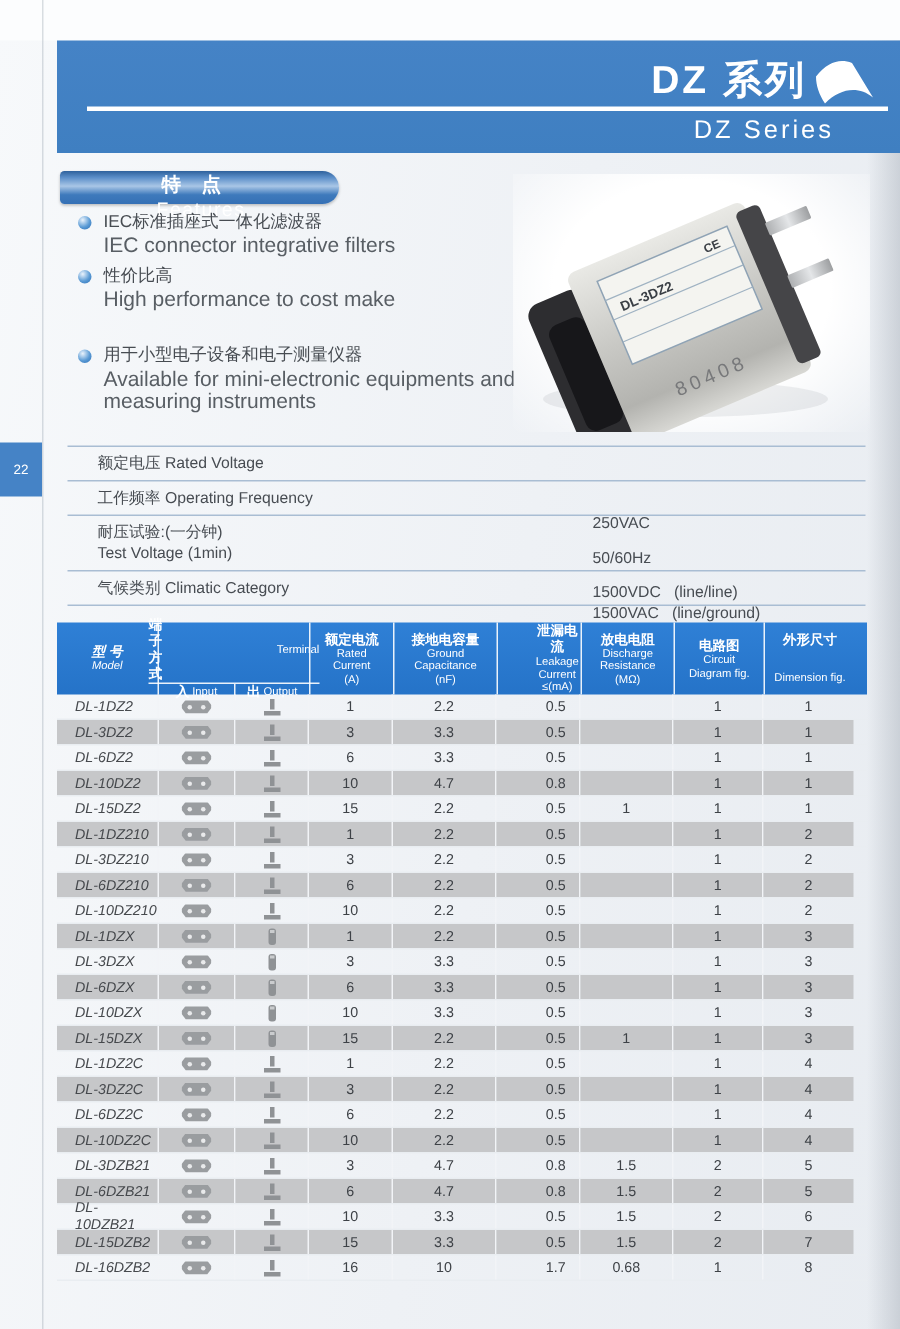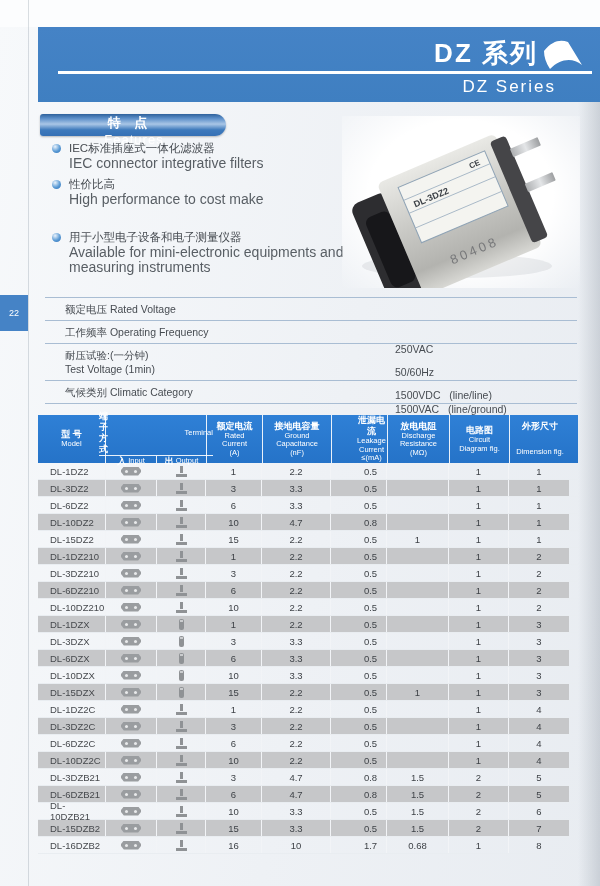--- a/index.html
+++ b/index.html
@@ -61,21 +61,21 @@
   .h-cell{box-sizing:border-box;border-right:1px solid rgba(255,255,255,.9);
     display:flex;flex-direction:column;align-items:center;justify-content:center;text-align:center;}
   .h-cell:last-child{border-right:none;gap:16px;}
   .h-cn{font-size:9px;font-weight:bold;line-height:11px;}
   .h-en{font-size:7.5px;line-height:8.5px;}
   .h-terminal{display:flex;flex-direction:column;}
   .h-term-top{flex:0 0 23px;display:flex;align-items:center;justify-content:center;border-bottom:1px solid rgba(255,255,255,.9);gap:36px;}
   .h-term-sub{flex:1;display:flex;}
   .h-sub-cell{box-sizing:border-box;display:flex;align-items:center;justify-content:center;font-size:8px;}
   .h-sub-cell .h-cn{margin-right:2px;}
-  .c0{width:68px;}.c1{width:51px;}.c2{width:49px;}.c3{width:56px;}.c4{width:69px;}
+  .c0{width:68px;font-style:italic;}.c1{width:51px;}.c2{width:49px;}.c3{width:56px;}.c4{width:69px;}
   .c5{width:56px;padding-left:24px;}.c6{width:62px;}.c7{width:60px;}.c8{width:60px;}
   .t-row{display:flex;height:16px;border-bottom:1px solid #e9edf1;}
   .t-row.shade .t-cell{background:var(--stripe);}
   .t-cell{box-sizing:border-box;border-right:1px solid #f2f4f7;display:flex;align-items:center;justify-content:center;
     font-size:9.5px;color:#3e4247;}
   .t-cell:last-child{border-right:none;}
   .t-cell.c0{justify-content:flex-start;padding-left:12px;color:#46494d;}
 
   
   .term-icon{position:relative;display:inline-block;}

